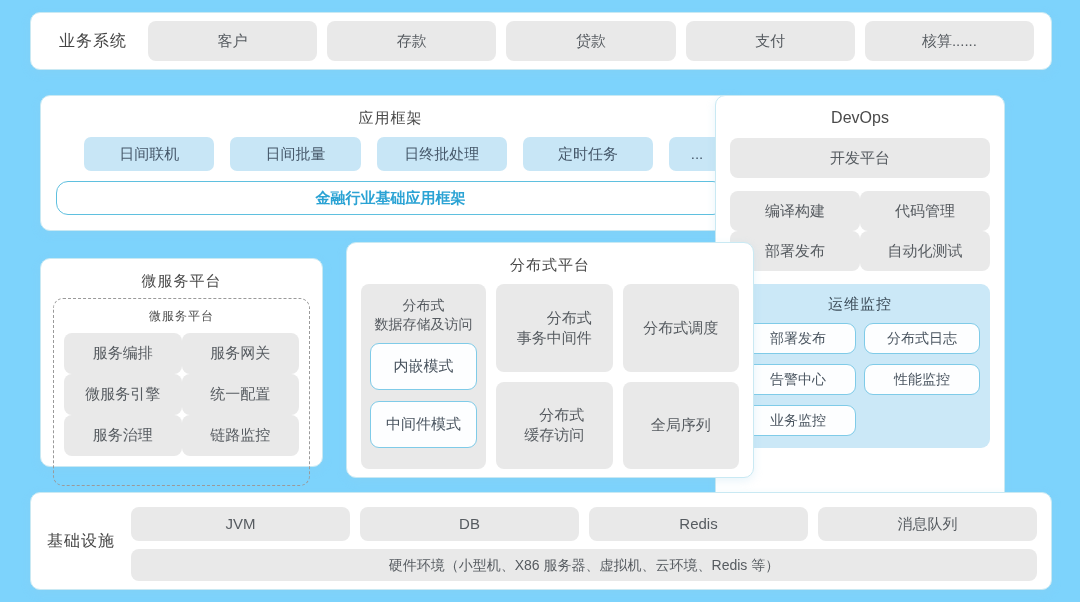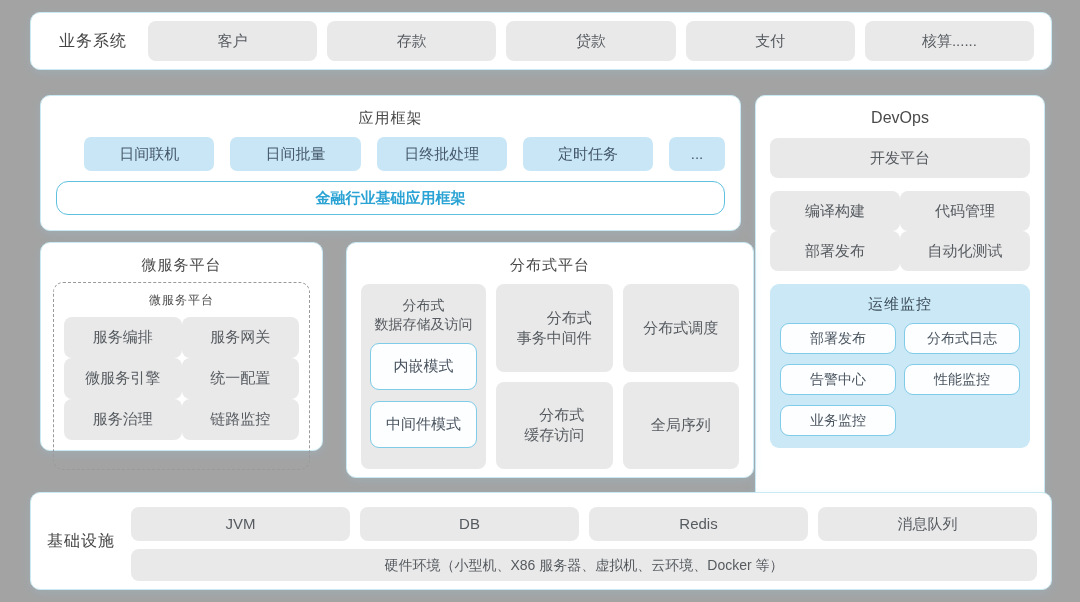--- a/index.html
+++ b/index.html
@@ -4,21 +4,21 @@
 <style>
   * { margin: 0; padding: 0; box-sizing: border-box; }
   html, body { background: #ffffff; }
   body {
     width: 1080px; height: 602px;
     font-family: "Liberation Sans", "DejaVu Sans", sans-serif;
     color: #555a5f;
     position: relative;
     overflow: hidden;
   }
-  .page { position: absolute; inset: 0; background: #a3a3a3; }
+  .page { position: absolute; inset: 0; background: #7dd3fc; }
 
   .panel {
     position: absolute;
     background: #fff;
     border: 1px solid #c9e9f3;
     border-radius: 10px;
     box-shadow: 0 3px 10px rgba(150,205,230,0.22);
   }
 
   .panel-title {
@@ -53,41 +53,41 @@
   .top-bar .btn-grey { flex: 1; height: 40px; margin: 0 5px; }
 
   
   .app-fw { left: 40px; top: 95px; width: 701px; height: 136px; }
   .app-fw-row { display: flex; gap: 16px; margin: 9px 15px 0; padding-left: 28px; }
   .app-fw-row .btn-blue { flex: 1; height: 34px; }
   .app-fw-row .btn-blue.small { flex: none; width: 56px; }
   .app-fw-base { margin: 10px 15px 0; height: 34px; }
 
   
-  .micro { left: 40px; top: 242px; width: 283px; height: 209px; }
+  .micro { left: 40px; top: 258px; width: 283px; height: 209px; }
   .micro-dashed {
     margin: 7px 12px 0; height: 188px;
     border: 1px dashed #9a9a9a; border-radius: 10px;
     padding: 7px 10px;
   }
   .micro-inner-title { text-align: center; font-size: 12px; color: #4a4a4a; margin: 2px 0 8px; letter-spacing: 1px; }
   .micro-grid { display: grid; grid-template-columns: 1fr 1fr; }
   .micro-grid .btn-grey { height: 41px; }
 
   
   .dist { left: 333px; top: 242px; width: 408px; height: 236px; margin-left: 13px; }
   .dist-body { display: grid; grid-template-columns: 125px 1fr 1fr; grid-template-rows: 1fr 1fr; gap: 10px; margin: 9px 14px 0; height: 185px; }
   .dist-storage { grid-row: 1 / 3; background: #e9e9e9; border-radius: 8px; padding: 8px 9px; display: flex; flex-direction: column; }
   .dist-storage-label { text-align: center; font-size: 14px; color: #565b60; white-space: pre-line; line-height: 1.35; margin: 4px 0 9px; }
   .dist-storage .btn-white { height: 47px; margin-bottom: 11px; font-size: 15px; }
   .dist-storage .btn-white:last-child { margin-bottom: 0; }
   .dist-body .btn-grey { border-radius: 8px; }
 
   
-  .devops { left: 755px; top: 95px; width: 290px; height: 434px; }
+  .devops { left: 715px; top: 95px; width: 290px; height: 434px; }
   .devops-title { font-size: 16px; letter-spacing: 0; }
   .devops-wide { margin: 11px 14px 0; height: 40px; }
   .devops-grid { display: grid; grid-template-columns: 1fr 1fr; margin: 13px 14px 0; }
   .devops-grid .btn-grey { height: 40px; }
   .monitor { margin: 13px 14px 0; background: #cbe8f7; border-radius: 9px; padding: 9px 10px 12px; }
   .monitor-title { text-align: center; font-size: 15px; color: #3c4c59; margin: 2px 0 9px; letter-spacing: 1px; }
   .monitor-grid { display: grid; grid-template-columns: 1fr 1fr; gap: 10px 8px; }
   .monitor-grid .btn-white { height: 31px; font-size: 14px; }
 
   
@@ -179,17 +179,17 @@
 
   <div class="panel infra">
     <div class="side-label">基础设施</div>
     <div class="infra-content">
       <div class="infra-row">
         <div class="btn-grey">JVM</div>
         <div class="btn-grey">DB</div>
         <div class="btn-grey">Redis</div>
         <div class="btn-grey">消息队列</div>
       </div>
-      <div class="btn-grey infra-hardware">硬件环境（小型机、X86 服务器、虚拟机、云环境、Docker 等）</div>
+      <div class="btn-grey infra-hardware">硬件环境（小型机、X86 服务器、虚拟机、云环境、Redis 等）</div>
     </div>
   </div>
 
 </div>
 
 </body></html>

